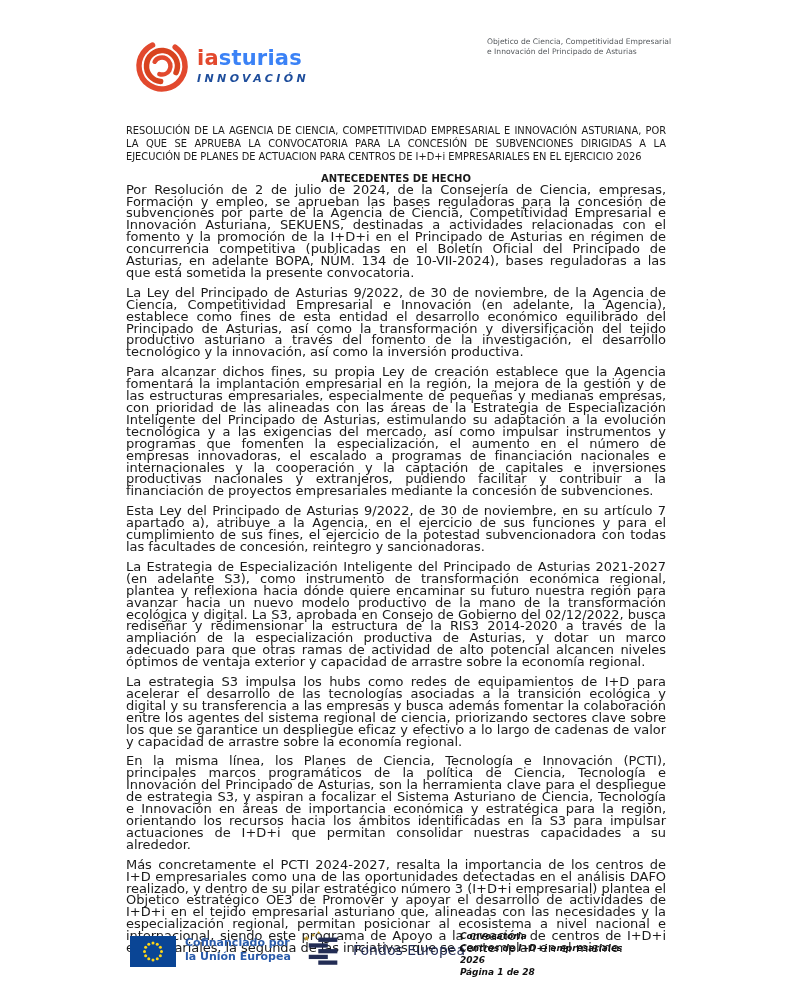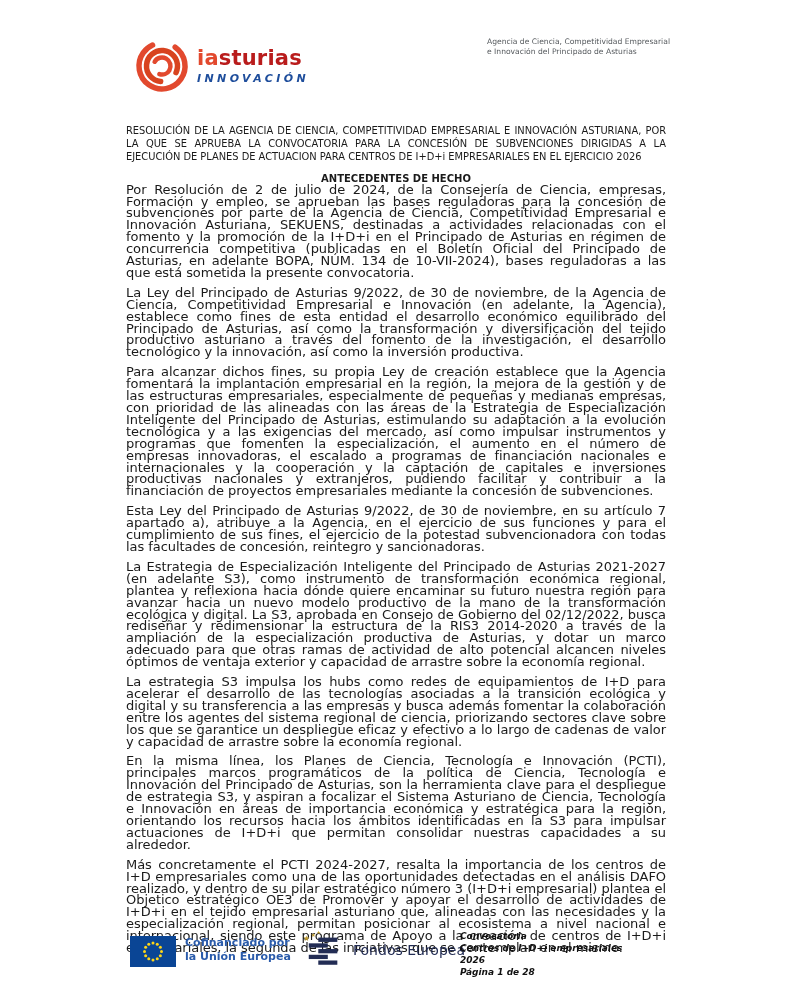--- a/index.html
+++ b/index.html
@@ -8,21 +8,21 @@
     font-family:"DejaVu Sans", sans-serif;color:#1a1a1a;
     -webkit-font-smoothing:antialiased;
   }
   .page{position:absolute;inset:0;overflow:hidden;}
 
   
   .logo-ias{position:absolute;left:134px;top:38px;display:flex;gap:7px;align-items:flex-start;}
   .ias-text{margin-top:9px;}
   .ias-line1{font-size:21px;font-weight:600;letter-spacing:.2px;line-height:22px;}
   .ias-ia{color:#e2492e;}
-  .ias-sturias{color:#b91c1c;}
+  .ias-sturias{color:#3b82f6;}
   .ias-line2{font-size:11px;font-weight:600;letter-spacing:3.4px;color:#1f4e9c;margin-top:3px;font-style:italic;}
 
   .logo-sekuens{position:absolute;left:487px;top:34px;width:186px;}
   .sek-row{display:flex;align-items:center;gap:7px;}
   .sek-name{font-size:25px;font-weight:bold;color:#1d1d1b;letter-spacing:.5px;}
   .sek-sub{font-size:7.6px;color:#55595d;line-height:9.6px;margin-top:3px;}
 
   
   .content{position:absolute;left:126px;top:124px;width:540px;}
   .doc-title{
@@ -61,21 +61,21 @@
       </g>
     </svg>
     <div class="ias-text">
       <div class="ias-line1"><span class="ias-ia">ia</span><span class="ias-sturias">sturias</span></div>
       <div class="ias-line2">INNOVACIÓN</div>
     </div>
   </div>
 
   <div class="logo-sekuens">
     <div class="sek-sub">
-      <div>Agencia de Ciencia, Competitividad Empresarial</div>
+      <div>Objetico de Ciencia, Competitividad Empresarial</div>
       <div>e Innovación del Principado de Asturias</div>
     </div>
   </div>
 
   <div class="content">
     <div class="doc-title">RESOLUCIÓN DE LA AGENCIA DE CIENCIA, COMPETITIVIDAD EMPRESARIAL E INNOVACIÓN ASTURIANA, POR LA QUE SE APRUEBA LA CONVOCATORIA PARA LA CONCESIÓN DE SUBVENCIONES DIRIGIDAS A LA EJECUCIÓN DE PLANES DE ACTUACION PARA CENTROS DE I+D+i EMPRESARIALES EN EL EJERCICIO 2026</div>
     <div class="section-heading">ANTECEDENTES DE HECHO</div>
     <div class="paragraphs">
         <p>Por Resolución de 2 de julio de 2024, de la Consejería de Ciencia, empresas, Formación y empleo, se aprueban las bases reguladoras para la concesión de subvenciones por parte de la Agencia de Ciencia, Competitividad Empresarial e Innovación Asturiana, SEKUENS, destinadas a actividades relacionadas con el fomento y la promoción de la I+D+i en el Principado de Asturias en régimen de concurrencia competitiva (publicadas en el Boletín Oficial del Principado de Asturias, en adelante BOPA, NÚM. 134 de 10-VII-2024), bases reguladoras a las que está sometida la presente convocatoria.</p>
         <p>La Ley del Principado de Asturias 9/2022, de 30 de noviembre, de la Agencia de Ciencia, Competitividad Empresarial e Innovación (en adelante, la Agencia), establece como fines de esta entidad el desarrollo económico equilibrado del Principado de Asturias, así como la transformación y diversificación del tejido productivo asturiano a través del fomento de la investigación, el desarrollo tecnológico y la innovación, así como la inversión productiva.</p>

